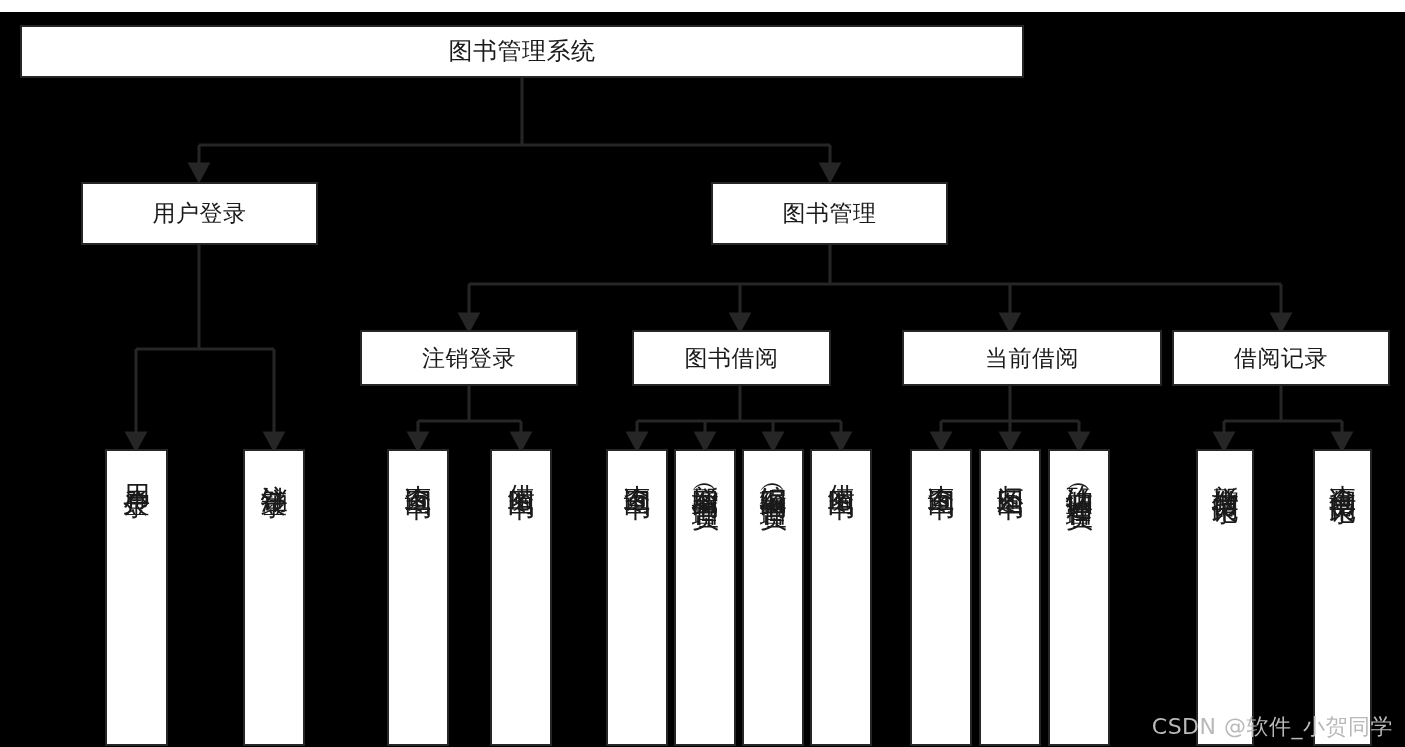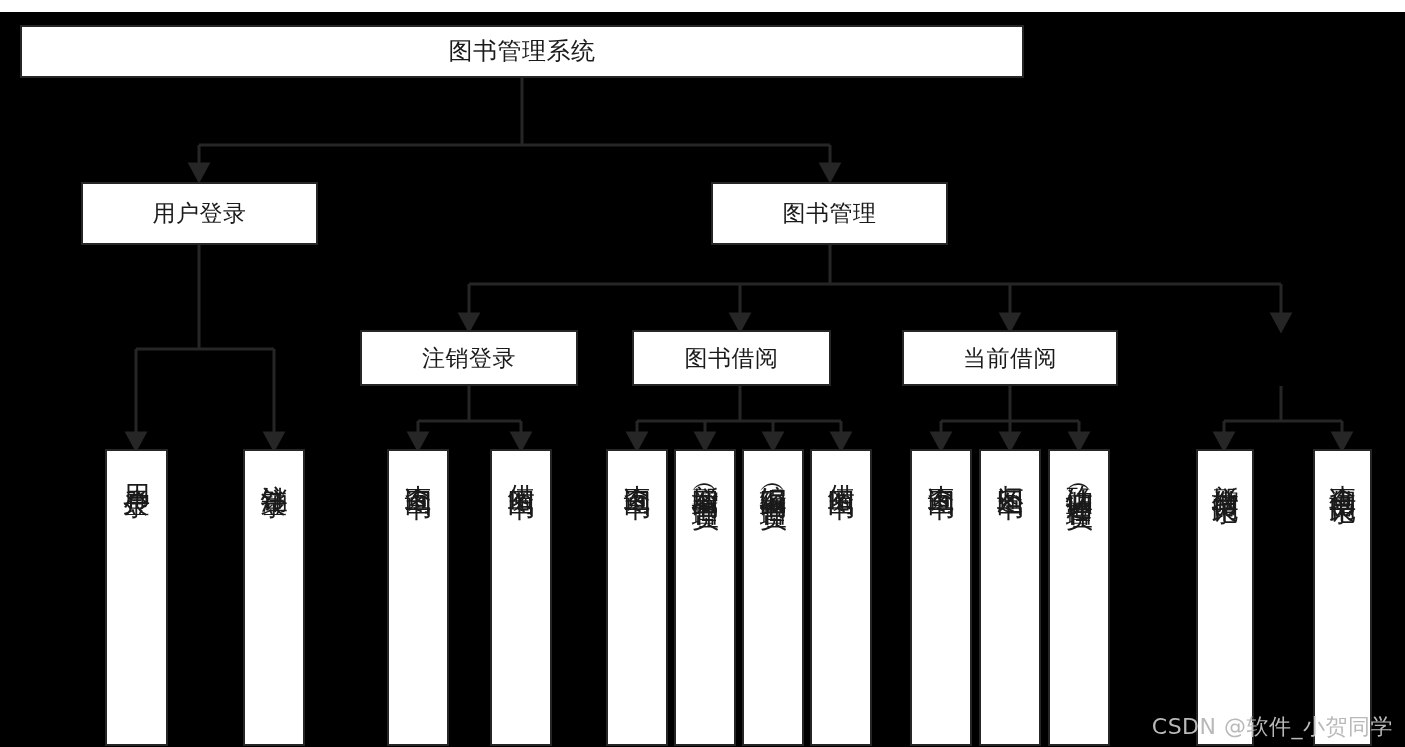--- a/index.html
+++ b/index.html
@@ -138,22 +138,25 @@
   <div class="node horiz" style="left:711px; top:170px; width:237px; height:63px;align-items:center;">
     <span class="lbl">图书管理</span>
   </div>
 
   <div class="node horiz" style="left:360px; top:318px; width:218px; height:56px;">
     <span class="lbl">注销登录</span>
   </div>
   <div class="node horiz" style="left:632px; top:318px; width:199px; height:56px;">
     <span class="lbl">图书借阅</span>
   </div>
-  <div class="node horiz" style="left:902px; top:318px; width:216px; height:56px;">
+  <div class="node horiz" style="left:902px; top:318px; width:260px; height:56px;">
     <span class="lbl">当前借阅</span>
+  </div>
+  <div class="node horiz" style="left:1172px; top:318px; width:218px; height:56px;">
+    <span class="lbl">借阅记录</span>
   </div>
 
   <div class="node vert" style="left:105px; top:437px; width:63px; height:297px;">
     <span class="lbl">用户登录</span>
   </div>
   <div class="node vert" style="left:243px; top:437px; width:62px; height:297px;">
     <span class="lbl">注销登录</span>
   </div>
 
   <div class="node vert" style="left:387px; top:437px; width:62px; height:297px;">

